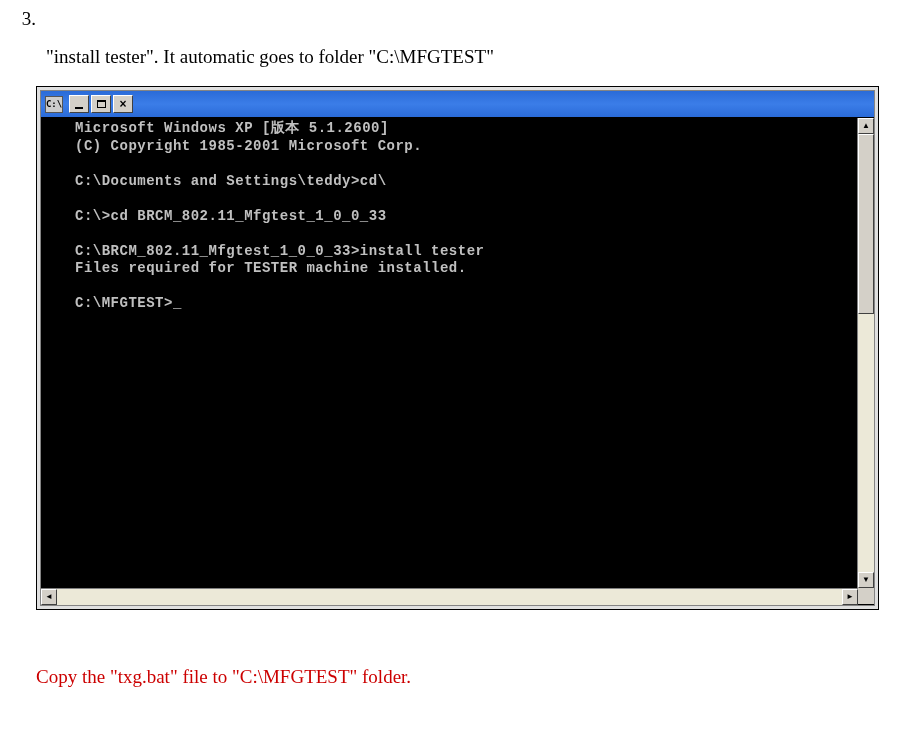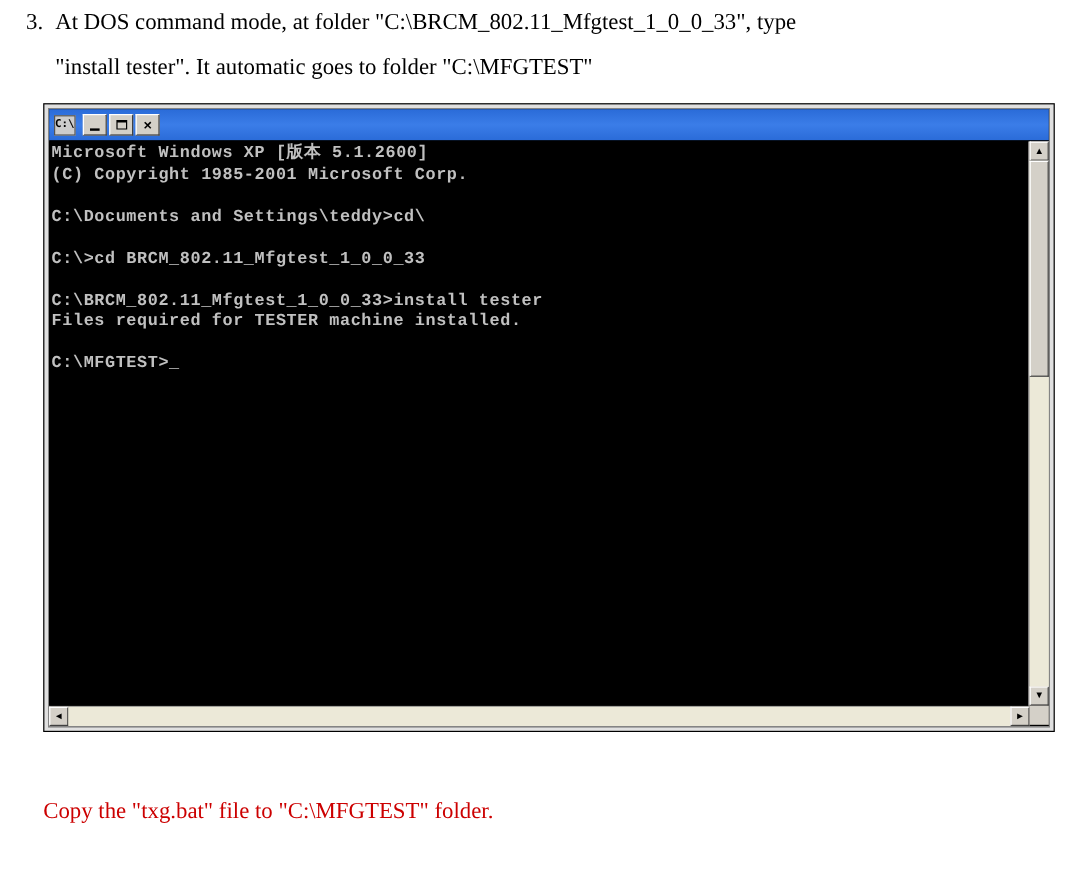--- a/index.html
+++ b/index.html
@@ -127,20 +127,21 @@
     background: #000;
     color: #c0c0c0;
     font-family: "Lucida Console", "Courier New", monospace;
     font-size: 14px;
     line-height: 1.25;
     white-space: pre;
     padding: 2px 2px;
     overflow: hidden;
     letter-spacing: 0.5px;
     font-weight: bold;
+    margin-left: 32px;
   }
   .scrollbar-v {
     width: 16px;
     background: #d4d0c8;
     display: flex;
     flex-direction: column;
     border-left: 1px solid #808080;
   }
   .scrollbar-h {
     height: 16px;
@@ -198,21 +199,21 @@
     margin: 48px 0 0 36px;
     font-size: 19px;
   }
 </style>
 </head>
 <body>
 
 <div class="list-item">
   <div class="list-number">3.</div>
   <div class="list-content">
-    <span>At DOS command mode, at folder "C:\BRCM_802.11_Mfgtest_1_0_0_33", type</span><br>
+    <br>
     <span>"install tester". It automatic goes to folder "C:\MFGTEST"</span>
   </div>
 </div>
 
 <div class="screenshot-wrap">
   <div class="screenshot-outer">
     <div class="cmd-window">
       <div class="titlebar">
         <div class="titlebar-icon">C:\</div>
         <div class="titlebar-buttons">

